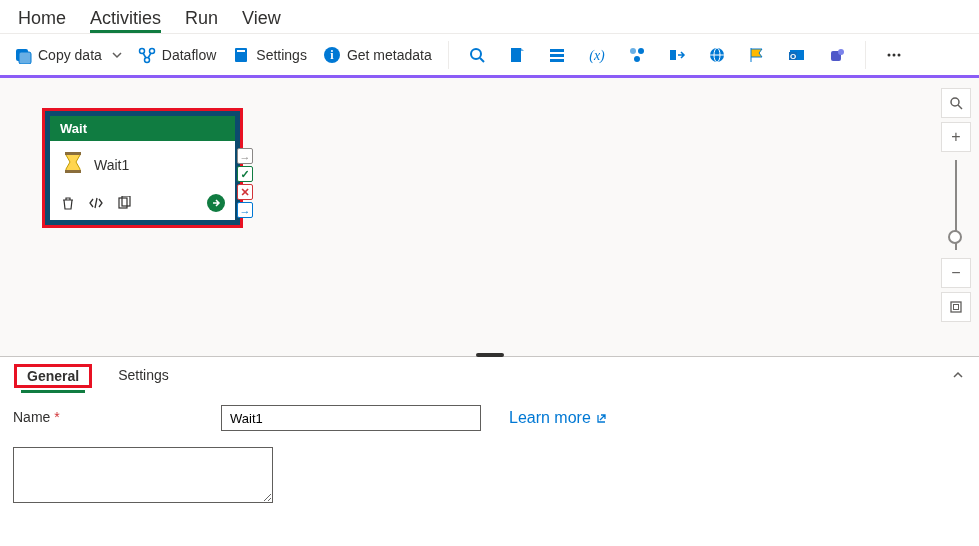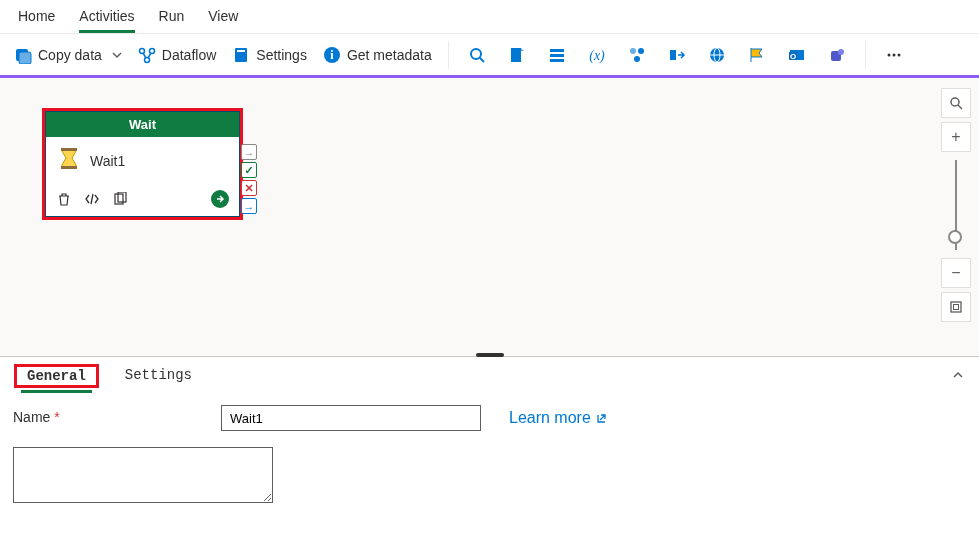--- a/index.html
+++ b/index.html
@@ -17,21 +17,21 @@
   
   .top-tabs {
     display: flex;
     gap: 24px;
     padding: 8px 18px 0 18px;
     background: #fff;
     border-bottom: 1px solid #edebe9;
     height: 34px;
   }
   .top-tab {
-    font-size: 14px;
+    font-size: 18px;
     color: #323130;
     padding-bottom: 6px;
     cursor: pointer;
   }
   .top-tab.active {
     font-weight: 400;
     border-bottom: 3px solid #107c41;
   }
   
   .toolbar {
@@ -84,23 +84,22 @@
   
   .highlight-box {
     position: absolute;
     left: 42px; top: 30px;
     border: 3px solid #e81123;
     padding: 0;
   }
   .activity-card {
     width: 195px;
     background: #fff;
-    border: 1px solid #0c4a6e;
+    border: 5px solid #0c4a6e;
     position: relative;
-    text-align: center;
   }
   .card-header {
     background: #107c41;
     color: #fff;
     font-weight: 600;
     padding: 5px 10px;
     font-size: 13px;
   }
   .card-body {
     display:flex; align-items:center; gap:10px;
@@ -140,21 +139,20 @@
     height: 190px;
   }
   .panel-tabs {
     display:flex; align-items:center; gap:20px;
     padding: 6px 14px 0 14px;
   }
   .panel-tab {
     font-size: 14px;
     padding: 4px 6px 6px 6px;
     cursor:pointer;
-    font-family:Liberation Mono, monospace;
   }
   .panel-tab.active {
     font-weight:600;
     border-bottom: 3px solid #107c41;
   }
   .panel-tab-hl {
     border: 3px solid #e81123;
     padding: 1px 4px;
   }
   .collapse-caret {

